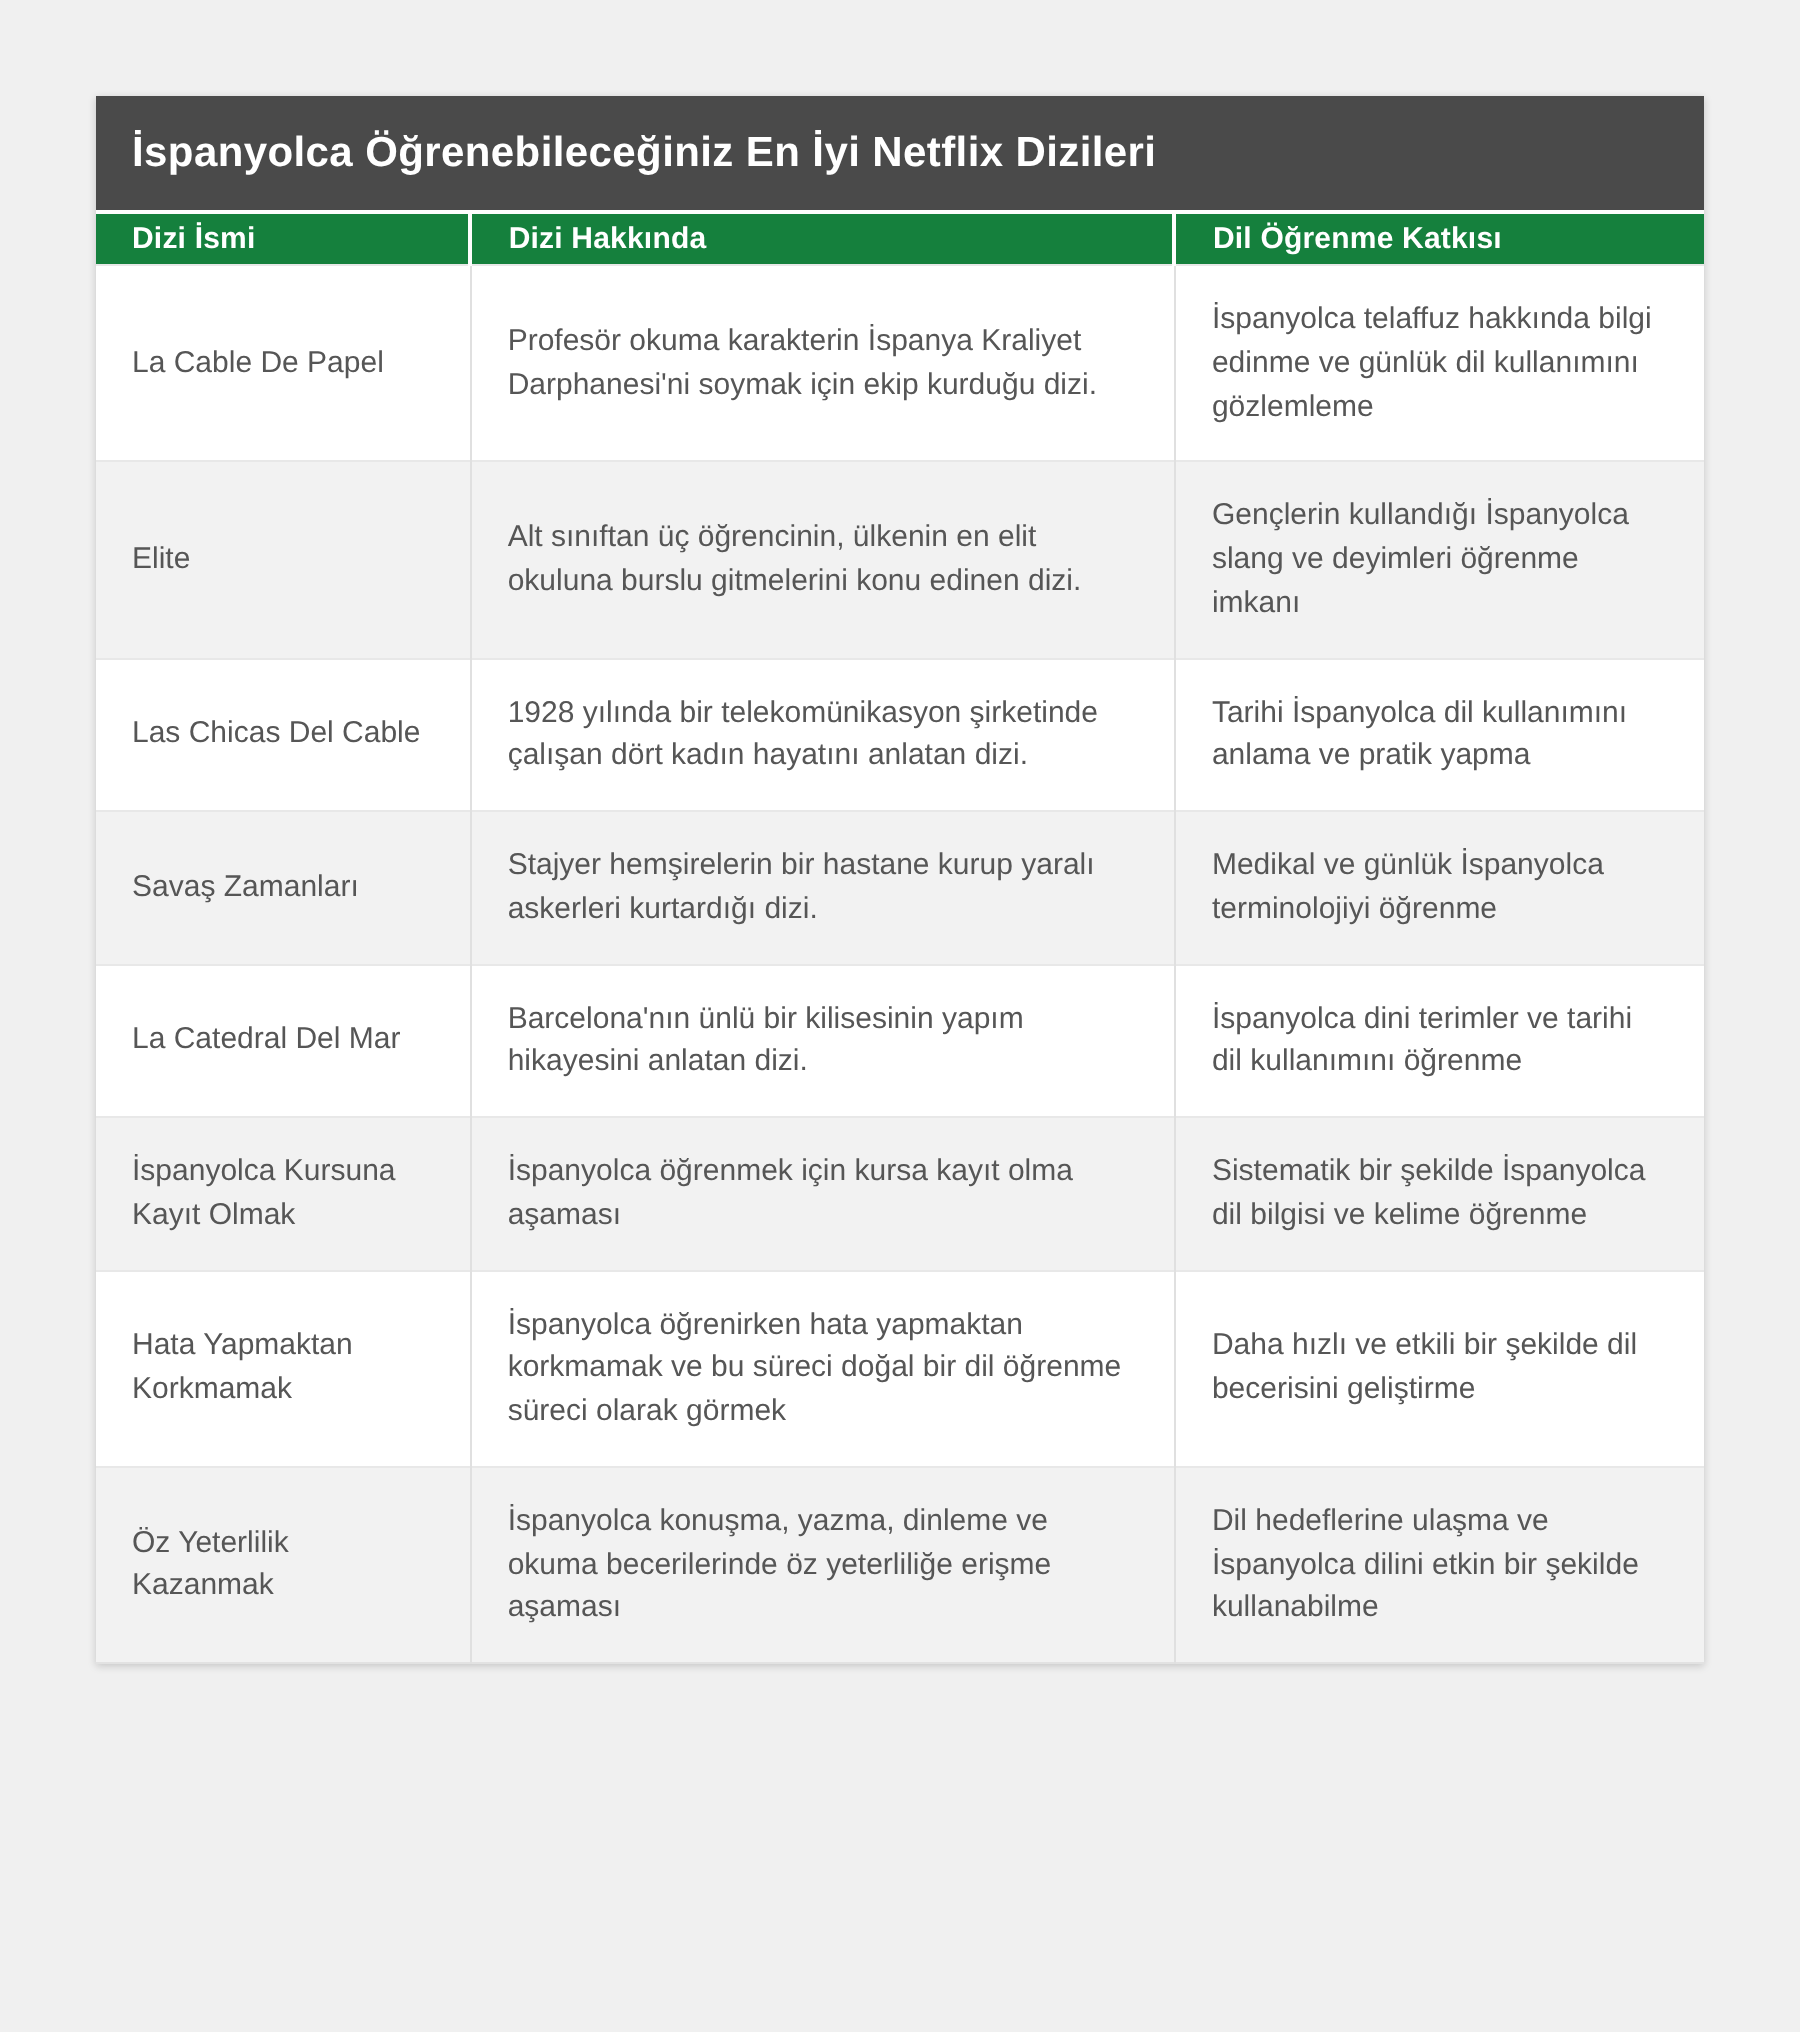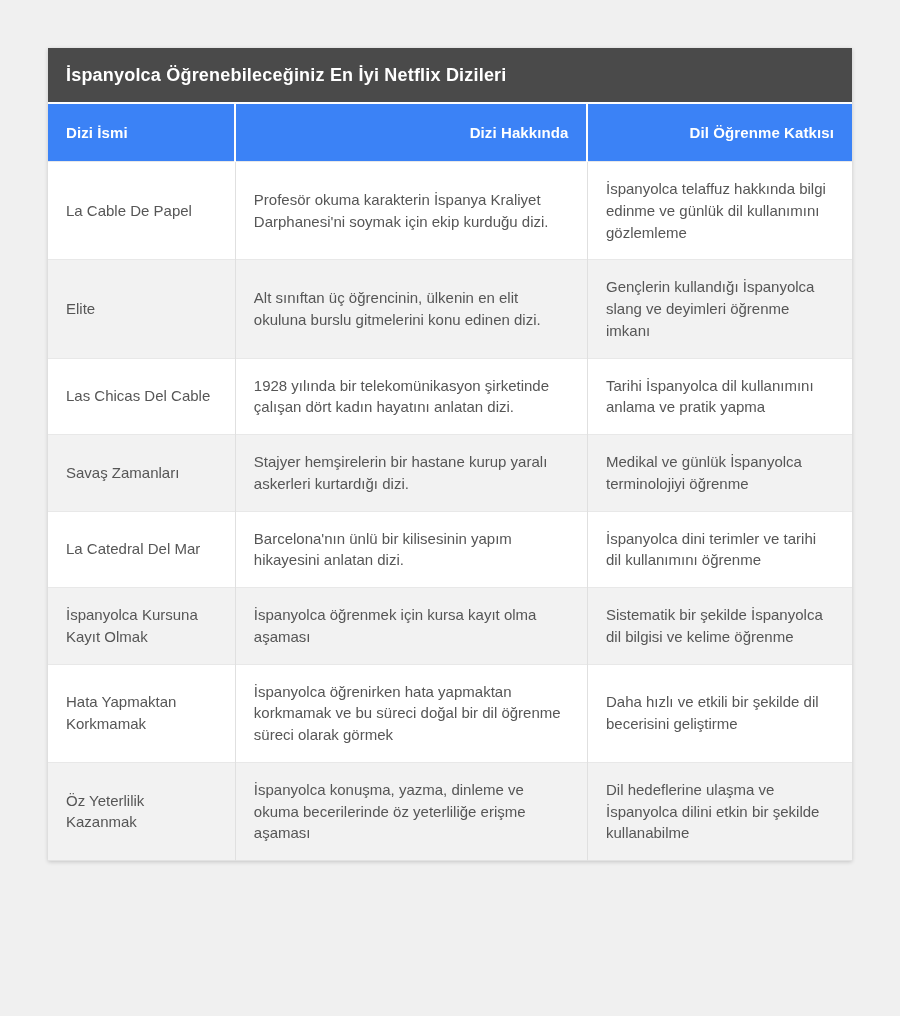--- a/index.html
+++ b/index.html
@@ -11,45 +11,45 @@
   }
   .card {
     width: 804px;
     margin: 48px auto 0 auto;
     background: #ffffff;
     box-shadow: 0 1px 4px rgba(0,0,0,0.18);
   }
   .title-bar {
     background: #4a4a4a;
     color: #ffffff;
-    font-size: 18px;
+    font-size: 21px;
     font-weight: bold;
     padding: 17px 18px 16px 18px;
     letter-spacing: 0.2px;
     border-bottom: 2px solid #fdfdfd;
   }
   table.series-table {
     width: 100%;
     border-collapse: collapse;
     table-layout: fixed;
     border-bottom: 1px solid #e2e2e2;
   }
   table.series-table col.c1 { width: 23.3%; }
   table.series-table col.c2 { width: 43.8%; }
   table.series-table col.c3 { width: 32.9%; }
   th {
-    background: #3b82f6;
+    background: #15803d;
     color: #ffffff;
     font-size: 15px;
     font-weight: bold;
     text-align: left;
-    padding: 20px 18px;
+    padding: 4px 18px;
     letter-spacing: 0.1px;
   }
-  th + th { border-left: 2px solid #fdfdfd; text-align: right; }
+  th + th { border-left: 2px solid #fdfdfd; }
   td {
     font-size: 15px;
     color: #565656;
     line-height: 1.45;
     padding: 16px 18px;
     vertical-align: middle;
     border-top: 1px solid #e8e8e8;
     word-wrap: break-word;
   }
   td + td { border-left: 1px solid #e0e0e0; }

